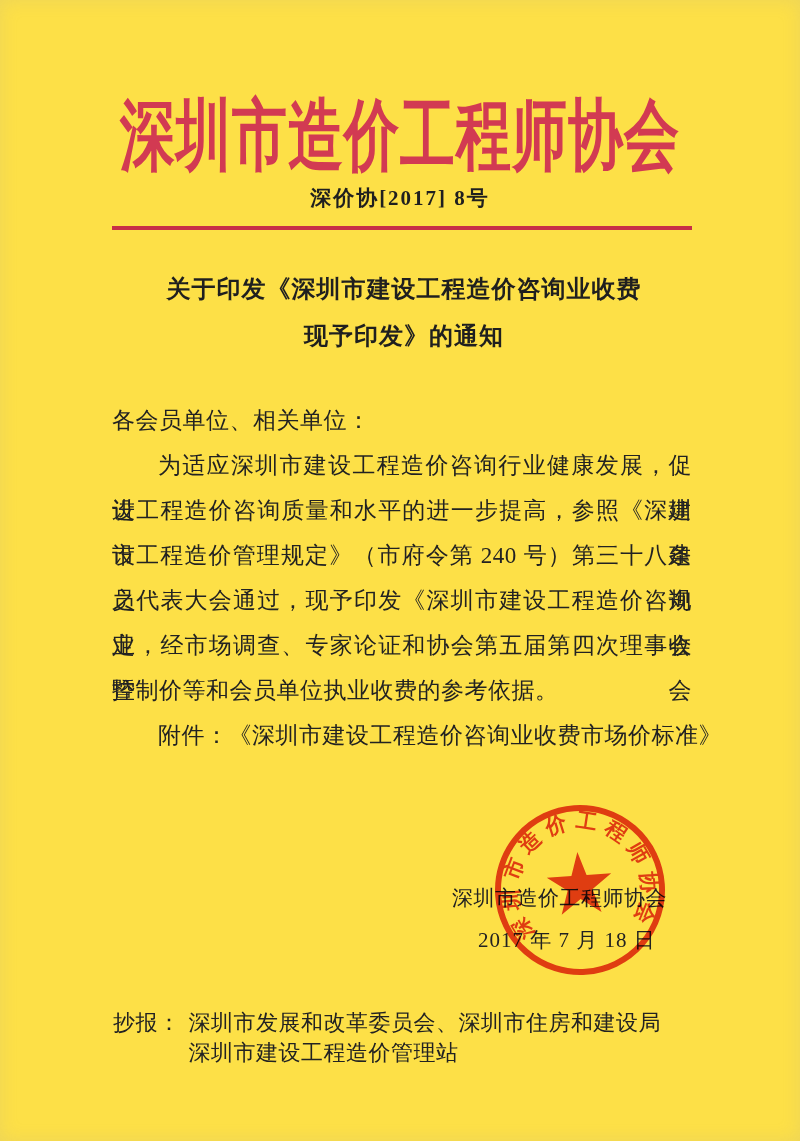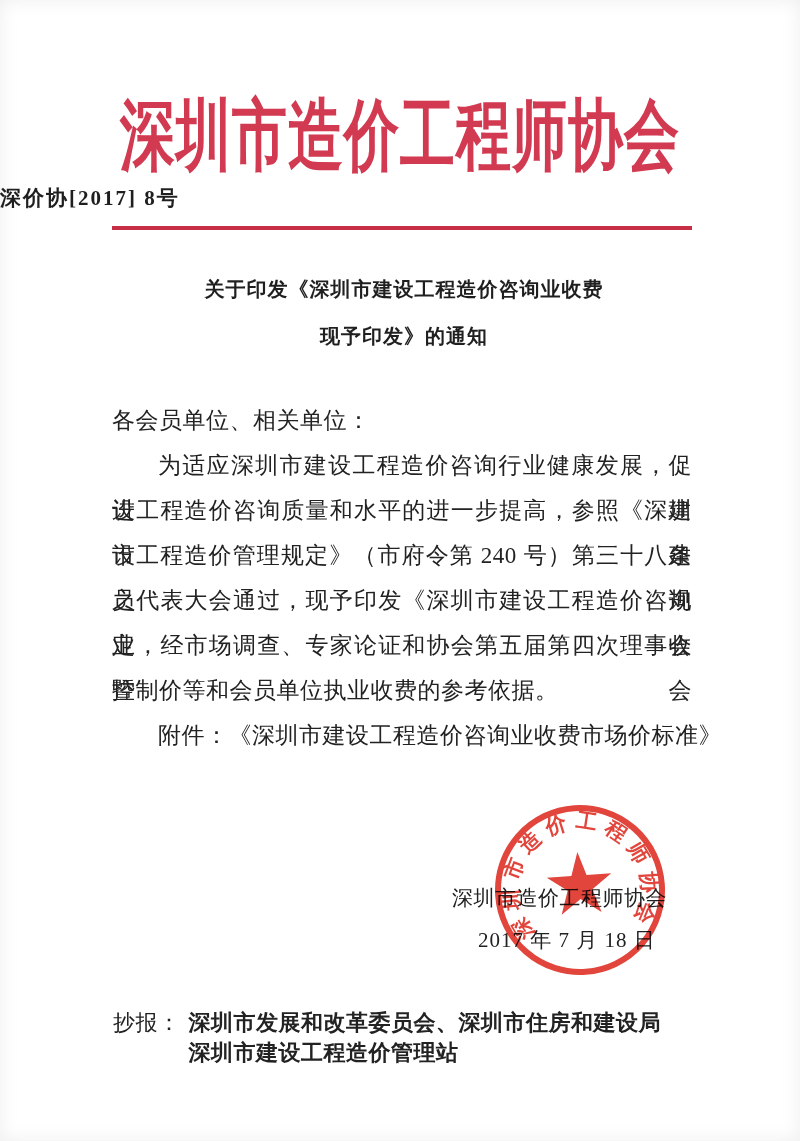--- a/index.html
+++ b/index.html
@@ -4,51 +4,52 @@
 <style>
   html,body{margin:0;padding:0;}
   body{
     background:#e8e8ea;
     font-family:"Liberation Serif","DejaVu Serif",serif;
   }
   .page{
     position:relative;
     width:800px;height:1141px;
     margin:0 auto;
-    background:#ffffff;
+    background:#fde047;
     overflow:hidden;
     box-shadow:inset 0 0 18px rgba(160,160,170,.18);
     color:#242424;
   }
   
   .org-name{
     position:absolute;top:84px;left:0;right:0;
     text-align:center;
     font-size:55px;font-weight:bold;
     letter-spacing:1px;
     color:#d23a52;
     transform:scaleY(1.42);
     transform-origin:50% 0;
     white-space:nowrap;
   }
   .doc-number{
     position:absolute;top:184px;left:0;right:0;
+    text-align:center;
     font-size:21px;font-weight:bold;
     letter-spacing:2px;
     color:#1f1f1f;
   }
   .red-divider{
     position:absolute;top:226px;left:112px;width:580px;height:4px;
     background:#c72f47;
   }
   
   .notice-title{
     position:absolute;top:266px;left:8px;right:0;
     text-align:center;
-    font-size:20px;font-weight:bold;
+    font-size:24px;font-weight:bold;
     color:#1f1f1f;
     line-height:47px;
     letter-spacing:1px;
   }
   
   .body-block{
     position:absolute;top:398px;left:112px;width:580px;
     font-size:23px;
     color:#222;
     letter-spacing:.5px;
@@ -83,21 +84,21 @@
   }
   
   .footer-cc{
     position:absolute;top:1008px;left:113px;width:600px;
     display:flex;
     font-size:22px;color:#222;
     letter-spacing:.5px;
     line-height:30px;
   }
   .cc-label{flex:0 0 auto;margin-right:8px;white-space:nowrap;}
-  .cc-lines{flex:1 1 auto;font-weight:bold;}
+  .cc-lines{flex:1 1 auto;}
   .cc-line{white-space:nowrap;}
 </style>
 </head>
 <body>
 
 <div class="page">
 
   <div class="org-name">深圳市造价工程师协会</div>
   <div class="doc-number">深价协[2017] 8号</div>
   <div class="red-divider"></div>

